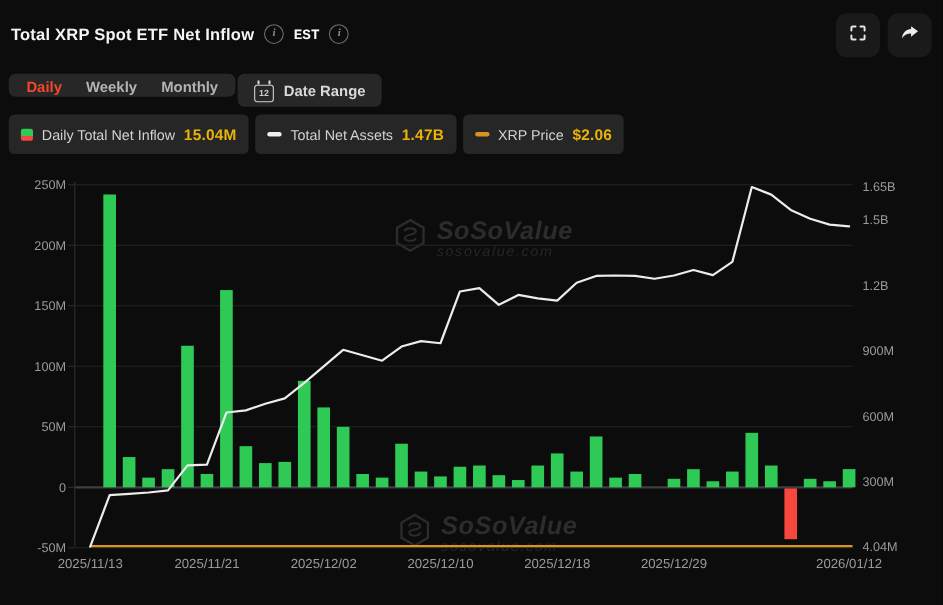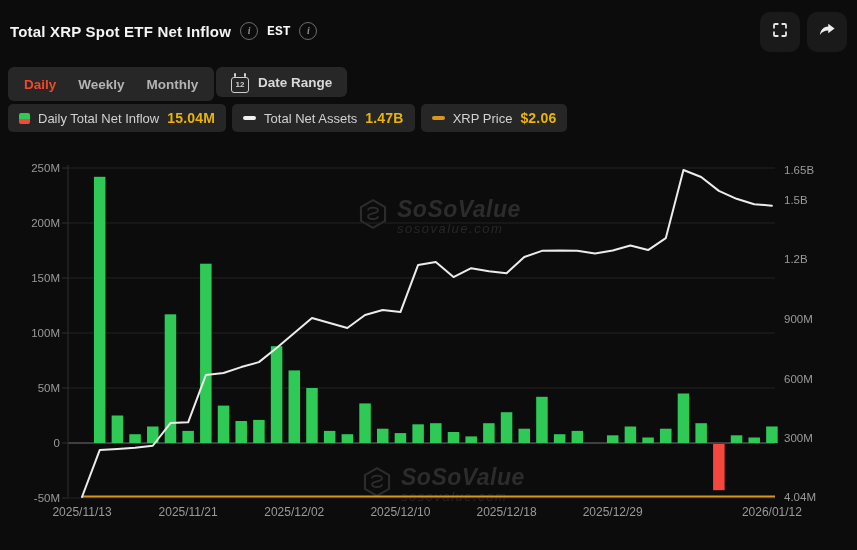--- a/index.html
+++ b/index.html
@@ -17,40 +17,40 @@
     font-family:"Liberation Serif","DejaVu Serif",serif;font-style:italic;
   }
   .tz-label{font-size:13px;font-weight:700;color:#fafafa;font-family:Liberation Mono, monospace;}
   .icon-btn{
     position:absolute;top:12px;width:40px;height:40px;background:#1a1a1a;border-radius:10px;
     display:flex;align-items:center;justify-content:center;cursor:pointer;
   }
   .btn-fullscreen{right:57px;} .btn-share{right:10px;}
   
   .tab-group{
-    position:absolute;left:8px;top:67px;height:34px;background:#272727;border-radius:6px;
-    display:flex;align-items:center;padding:0 6px;gap:2px;
+    position:absolute;left:8px;top:67px;height:21px;background:#272727;border-radius:6px;
+    display:flex;padding:0 6px;gap:2px;
   }
   .tab{font-size:13.5px;font-weight:600;color:#b3b3b3;padding:5px 10px;cursor:pointer;border-radius:4px;}
   .tab.active{color:#f1472b;}
   .date-range-btn{
     position:absolute;left:216px;top:67px;height:30px;background:#272727;border-radius:6px;
     display:flex;align-items:center;gap:9px;padding:0 15px;cursor:pointer;
   }
   .date-range-label{font-size:13.5px;font-weight:700;color:#d9d9d9;}
   .cal-icon{position:relative;width:16px;height:14px;border:1.6px solid #cfcfcf;border-radius:3px;margin-top:6px;}
   .cal-icon::before,.cal-icon::after{
     content:"";position:absolute;top:-5px;width:2px;height:4px;background:#cfcfcf;border-radius:1px;
   }
   .cal-icon::before{left:2px;} .cal-icon::after{right:2px;}
   .cal-day{display:block;font-size:8px;font-weight:700;color:#cfcfcf;text-align:center;line-height:14px;}
   
   .legend-row{position:absolute;left:8px;top:104px;display:flex;gap:6px;}
   .legend-pill{
-    height:28px;background:#262626;border-radius:5px;display:flex;align-items:center;
+    height:36px;background:#262626;border-radius:5px;display:flex;align-items:center;
     gap:8px;padding:0 11px;cursor:pointer;
   }
   .legend-label{font-size:13px;color:#d2d2d2;}
   .legend-value{font-size:14px;font-weight:700;color:#eab308;letter-spacing:.2px;}
   .sw-bar{width:11px;height:11px;border-radius:2px;}
   .sw-dash{width:13px;height:4px;border-radius:2px;}
   
   .watermark{position:absolute;display:flex;align-items:center;gap:7px;color:#2c2c2c;z-index:0;}
   .wm-text{display:flex;flex-direction:column;line-height:1;font-style:italic;}
   .wm-name{font-size:23px;font-weight:700;letter-spacing:.5px;}

